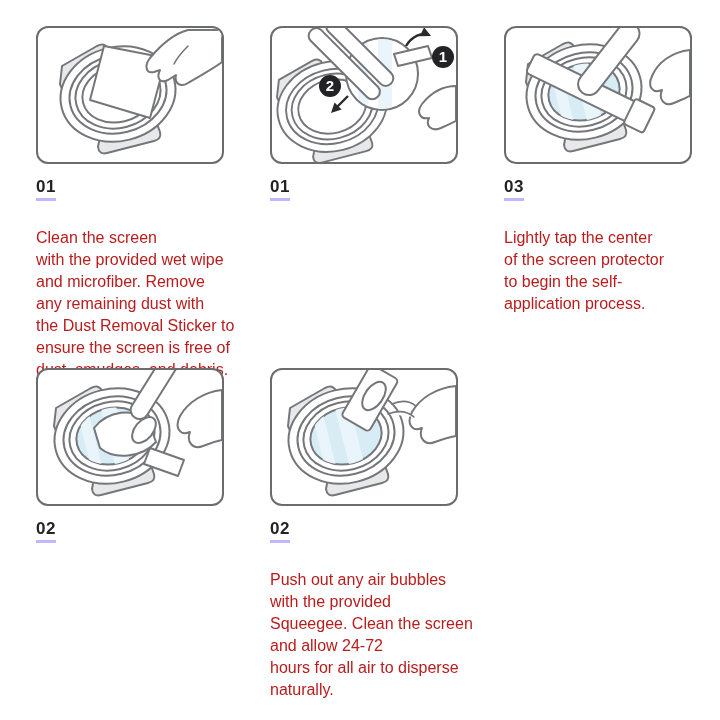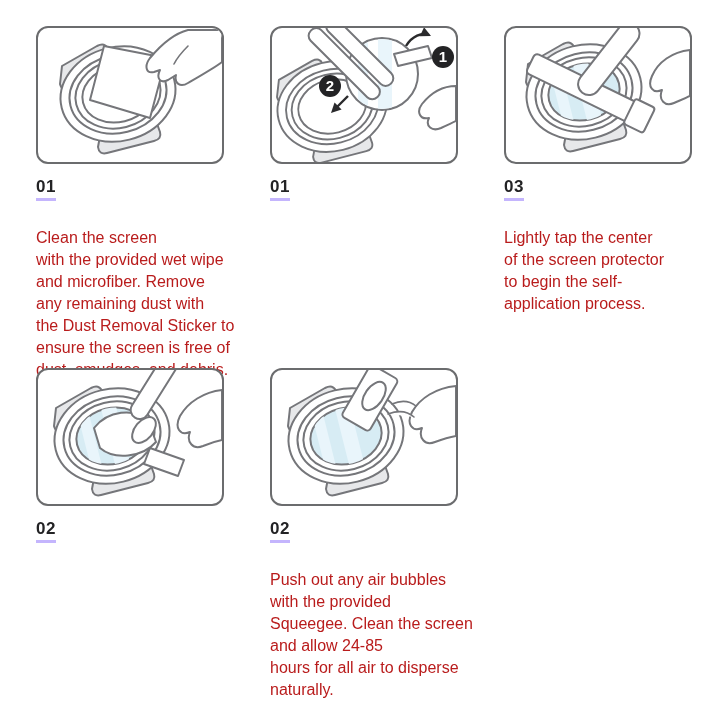--- a/index.html
+++ b/index.html
@@ -189,18 +189,18 @@
           <path class="ln thin" d="M120 34 q14 -6 24 2" fill="none"></path>
           <path class="ln thin" d="M116 44 q16 -6 26 3" fill="none"></path>
         </g>
         <ellipse class="ln" cx="102" cy="26" rx="9" ry="16" transform="rotate(35 102 26)"></ellipse>
       </svg>
     </div>
     <h3 class="stepnum">02</h3>
     <p class="steptext">Push out any air bubbles
 with the provided
 Squeegee. Clean the screen
-and allow 24-85
+and allow 24-72
 hours for all air to disperse
 naturally.</p>
   </div>
 
 </div>
 
 </body></html>

